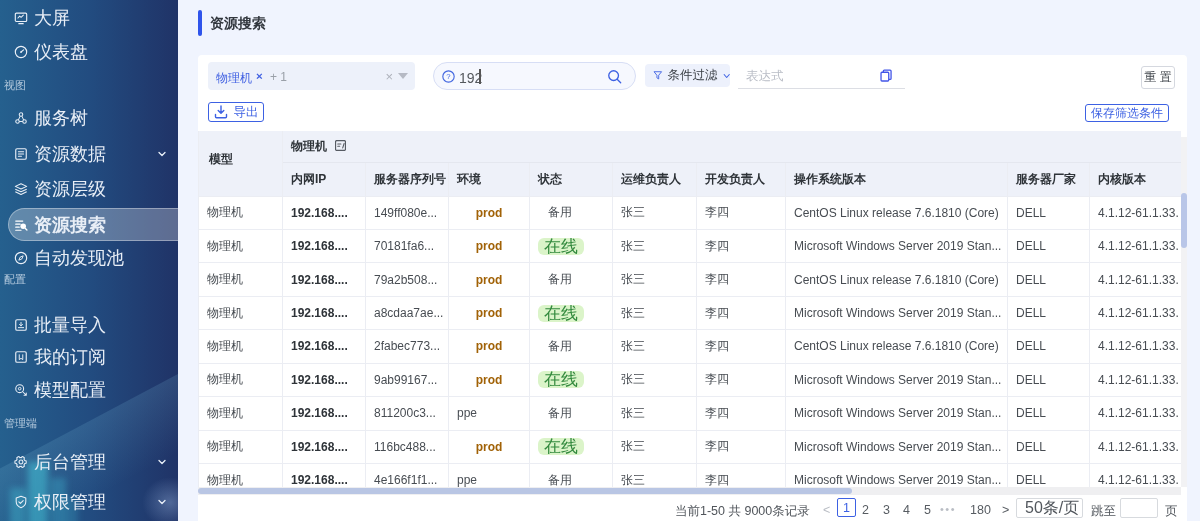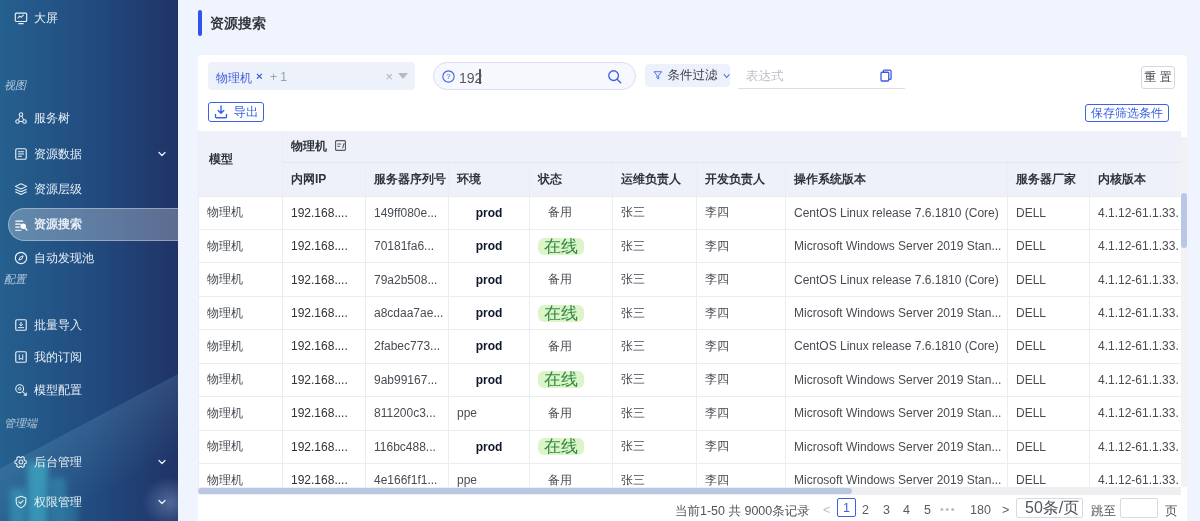--- a/index.html
+++ b/index.html
@@ -1,20 +1,20 @@
 <!DOCTYPE html>
 <html><head>
 <meta charset="utf-8">
 <style>
 *{margin:0;padding:0;box-sizing:border-box;}
 html,body{width:1200px;height:521px;overflow:hidden;font-family:"Liberation Sans",sans-serif;background:#f0f4fe;}
 #side{position:absolute;left:0;top:0;width:178px;height:521px;background:linear-gradient(to right,#25608e 0%,#224c80 50%,#203367 100%);overflow:hidden;}
-.mitem{position:absolute;left:0;width:178px;height:34px;color:#e8eef6;font-size:12px;display:flex;align-items:center;white-space:nowrap;}
+.mitem{position:absolute;left:0;width:178px;height:34px;color:#e8eef6;font-size:18px;display:flex;align-items:center;white-space:nowrap;}
 .mitem .ic{width:14px;height:14px;margin-left:14px;margin-right:6px;flex:0 0 14px;}
-.mlabel{position:absolute;left:4px;color:rgba(230,240,250,.72);font-size:11px;line-height:11px;font-style:italic;}
+.mlabel{position:absolute;left:4px;color:rgba(230,240,250,.72);font-size:11px;line-height:11px;}
 .chev{position:absolute;right:12px;top:50%;margin-top:-4px;width:8px;height:8px;}
 .sel{position:absolute;left:8px;width:170px;height:33px;background:rgba(255,255,255,.28);border:1px solid rgba(255,255,255,.35);border-right:none;border-radius:17px 0 0 17px;}
 .selitem{font-weight:bold;}
 #main{position:absolute;left:178px;top:0;width:1022px;height:521px;}
 #tbar{position:absolute;left:20px;top:10px;width:4px;height:26px;background:#2f54eb;border-radius:2px;}
 #title{position:absolute;left:32px;top:15px;font-size:14px;color:#32373e;font-weight:bold;}
 #card{position:absolute;left:20px;top:55px;width:989px;height:470px;background:#fff;border-radius:4px 4px 0 0;}
 
 #msel{position:absolute;left:10px;top:7px;width:207px;height:28px;background:#edf1fa;border-radius:4px;}
 #msel .tag{position:absolute;left:8px;top:8px;font-size:12px;color:#4161e2;}
@@ -36,23 +36,23 @@
 #save{position:absolute;right:18px;top:49px;width:84px;height:18px;border:1px solid #3d61e3;border-radius:3px;background:#fff;color:#3d61e3;font-size:12px;text-align:center;line-height:16px;}
 
 #twrap{position:absolute;left:0;top:76px;width:983px;height:356px;overflow:hidden;}
 table{border-collapse:collapse;table-layout:fixed;width:1051px;}
 th,td{border:1px solid #ebedf3;border-top:none;font-size:12px;text-align:left;overflow:hidden;white-space:nowrap;}
 th{background:#eef1f9;color:#2e3338;font-weight:bold;padding:0 0 0 8px;}
 td{color:#474c52;padding:0 8px;background:#fff;}
 tr.gr th{height:31px;border-bottom:1px solid #e4e7ef;}
 tr.hr th{height:34px;}
 tr.br td{height:33.45px;}
-td.ip{font-weight:normal;color:#2e3338;}
+td.ip{font-weight:bold;color:#2e3338;}
 td.st{text-align:center;padding:0 30px 0 8px;}
-td.env{color:#0f172a;font-weight:bold;text-align:center;}
+td.env{color:#a16207;font-weight:bold;text-align:center;}
 td.envp{color:#4a4f55;}
 .badge{display:inline-block;background:#dbf4c9;color:#338a3e;border-radius:6px;padding:2px 6px;font-size:17px;line-height:13px;}
 
 #hsb{position:absolute;left:0;top:432px;width:983px;height:8px;background:#efeff1;}
 #hsbt{position:absolute;left:0;top:1px;width:654px;height:6px;background:#b9c6e4;border-radius:3px;}
 #vsb{position:fixed;left:1181px;top:137px;width:6px;height:350px;background:#f2f2f4;}#vsbt{position:fixed;left:1181px;top:193px;width:6px;height:55px;background:#b9c6e8;border-radius:3px;}
 
 #pag{position:absolute;left:0;top:440px;width:986px;height:30px;font-size:12.5px;color:#555;}
 #pag .t{position:absolute;left:477px;top:8px;color:#50555b;}
 #pag .lt{position:absolute;left:625px;top:8px;color:#b9bdc4;}
@@ -73,20 +73,28 @@
     <div style="position:absolute;left:50px;top:478px;width:16px;height:55px;background:rgba(60,170,200,.40);filter:blur(3px);"></div>
     <div style="position:absolute;left:64px;top:498px;width:14px;height:30px;background:rgba(60,170,200,.30);filter:blur(3px);"></div>
     <div style="position:absolute;left:140px;top:475px;width:60px;height:55px;background:radial-gradient(ellipse at center,rgba(170,200,240,.35),rgba(170,200,240,0) 65%);"></div>
   <div class="mitem" style="top:1px">
     <svg class="ic" viewBox="0 0 16 16">
         <rect x="1.5" y="2.5" width="13" height="9.5" rx="1.2" fill="none" stroke="#eaf0f8" stroke-width="1.3"></rect>
         <path d="M4.5 8l2-2.2 1.6 1.4 2.6-2.6" fill="none" stroke="#eaf0f8" stroke-width="1.2" stroke-linecap="round" stroke-linejoin="round"></path>
         <path d="M5.5 14.5h5" stroke="#eaf0f8" stroke-width="1.3" stroke-linecap="round"></path>
       </svg>
     大屏
+  </div>
+  <div class="mitem" style="top:35px">
+    <svg class="ic" viewBox="0 0 16 16">
+        <circle cx="8" cy="8" r="6.5" fill="none" stroke="#eaf0f8" stroke-width="1.3"></circle>
+        <path d="M8 8l3-2.4" stroke="#eaf0f8" stroke-width="1.3" stroke-linecap="round"></path>
+        <circle cx="8" cy="8" r="1" fill="#eaf0f8"></circle>
+      </svg>
+    仪表盘
   </div>
   <div class="mlabel" style="top:80px">视图</div>
   <div class="mitem" style="top:137px">
     <svg class="ic" viewBox="0 0 16 16">
         <rect x="2" y="2" width="12" height="12" rx="1.5" fill="none" stroke="#eaf0f8" stroke-width="1.3"></rect>
         <path d="M5 5.5h6M5 8h6M5 10.5h3.5" stroke="#eaf0f8" stroke-width="1.2" stroke-linecap="round"></path>
       </svg>
     资源数据
     <svg class="chev" viewBox="0 0 8 8">
         <path d="M1 2.5l3 3 3-3" fill="none" stroke="#eaf0f8" stroke-width="1.3" stroke-linecap="round" stroke-linejoin="round"></path>

